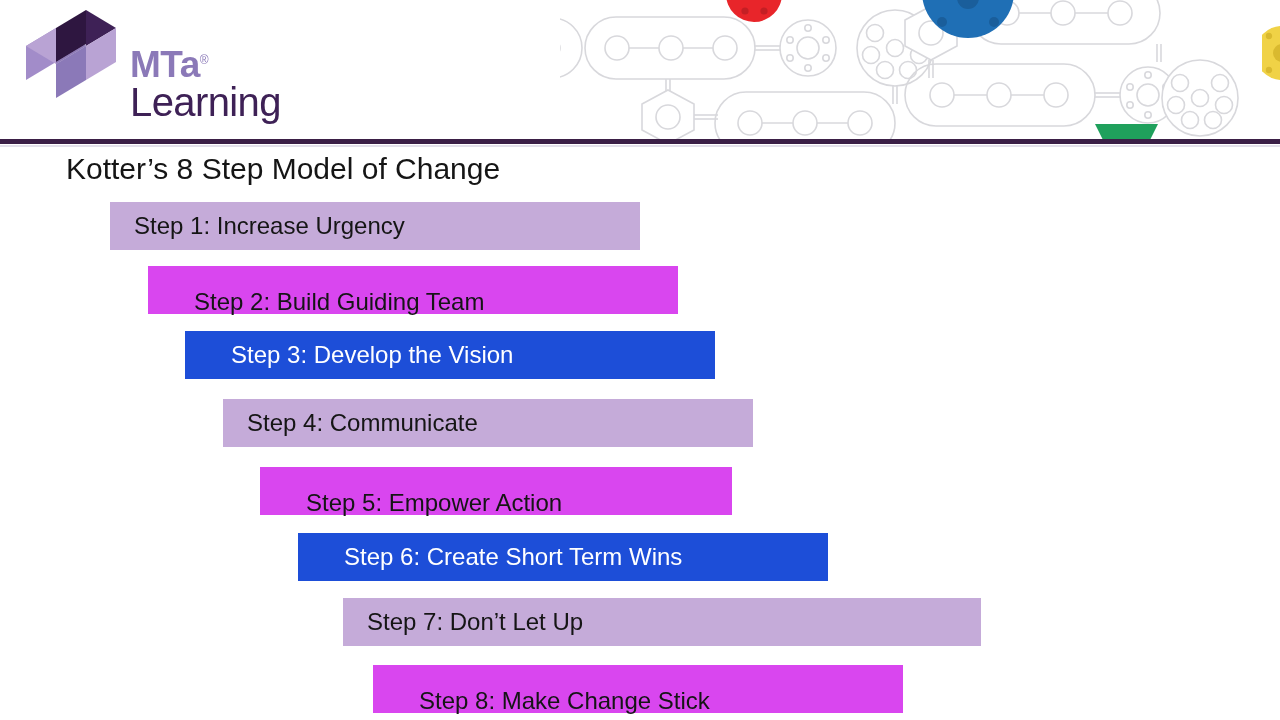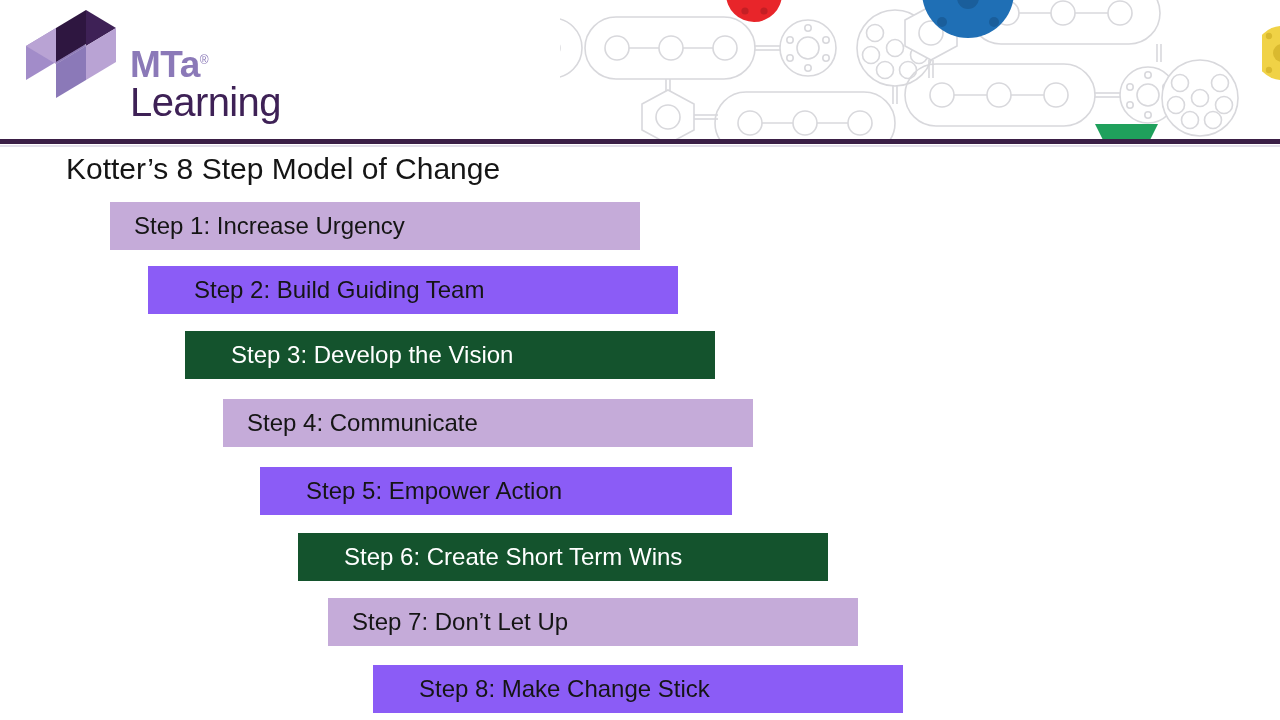--- a/index.html
+++ b/index.html
@@ -114,22 +114,22 @@
     align-items: center;
     box-sizing: border-box;
     padding-left: 46px;
   }
   .step-label {
     font-size: 24px;
     white-space: nowrap;
     line-height: 1;
   }
   .tone-light { background: #c5abd9; padding-left: 24px; }
-  .tone-mid   { background: #8b5cf6; }
-  .tone-dark  { background: #14532d; }
+  .tone-mid   { background: #d946ef; align-items: flex-end; }
+  .tone-dark  { background: #1d4ed8; }
   .txt-dark  { color: #151515; }
   .txt-light { color: #ffffff; }
 </style>
 </head>
 <body>
 
 <div id="header">
 
   <svg id="header-art" viewBox="0 0 720 140" width="720" height="140">
     <g fill="none" stroke="#d8d8dc" stroke-width="1.6">
@@ -288,19 +288,19 @@
     </div>
     <div class="step-bar tone-light" style="left: 223px; top: 399px; width: 530px;">
       <span class="step-label txt-dark">Step 4: Communicate</span>
     </div>
     <div class="step-bar tone-mid" style="left: 260px; top: 467px; width: 472px;">
       <span class="step-label txt-dark">Step 5: Empower Action</span>
     </div>
     <div class="step-bar tone-dark" style="left: 298px; top: 533px; width: 530px;">
       <span class="step-label txt-light">Step 6: Create Short Term Wins</span>
     </div>
-    <div class="step-bar tone-light" style="left: 328px; top: 598px; width: 530px; align-items: center;">
+    <div class="step-bar tone-light" style="left: 343px; top: 598px; width: 638px; align-items: center;">
       <span class="step-label txt-dark">Step 7: Don’t Let Up</span>
     </div>
     <div class="step-bar tone-mid" style="left: 373px; top: 665px; width: 530px;">
       <span class="step-label txt-dark">Step 8: Make Change Stick</span>
     </div>
   </div>
 
 </body></html>

